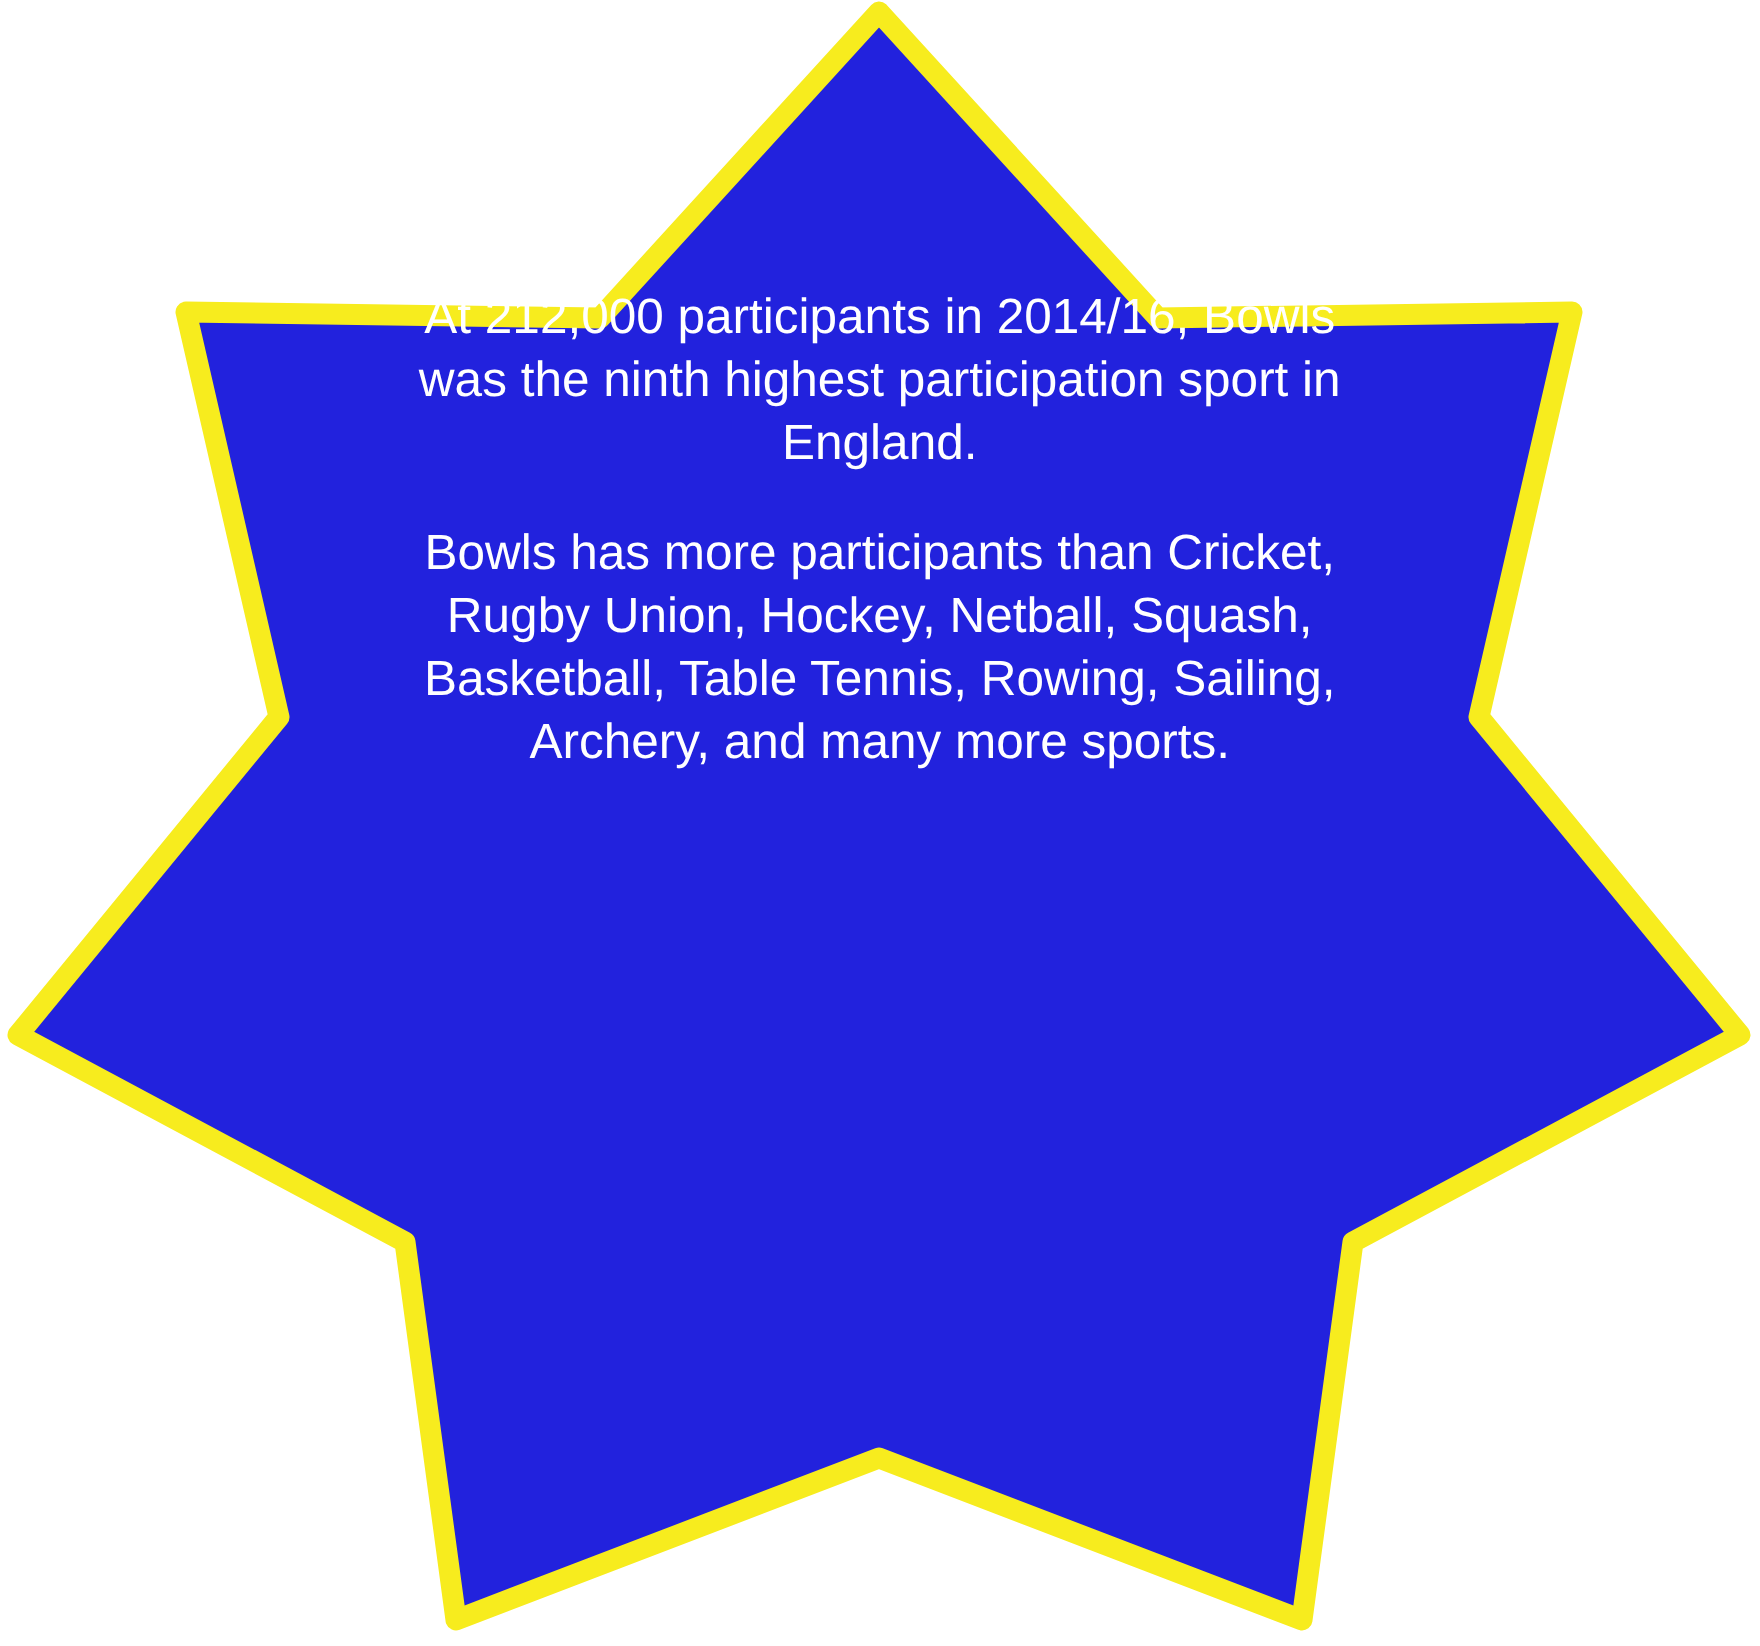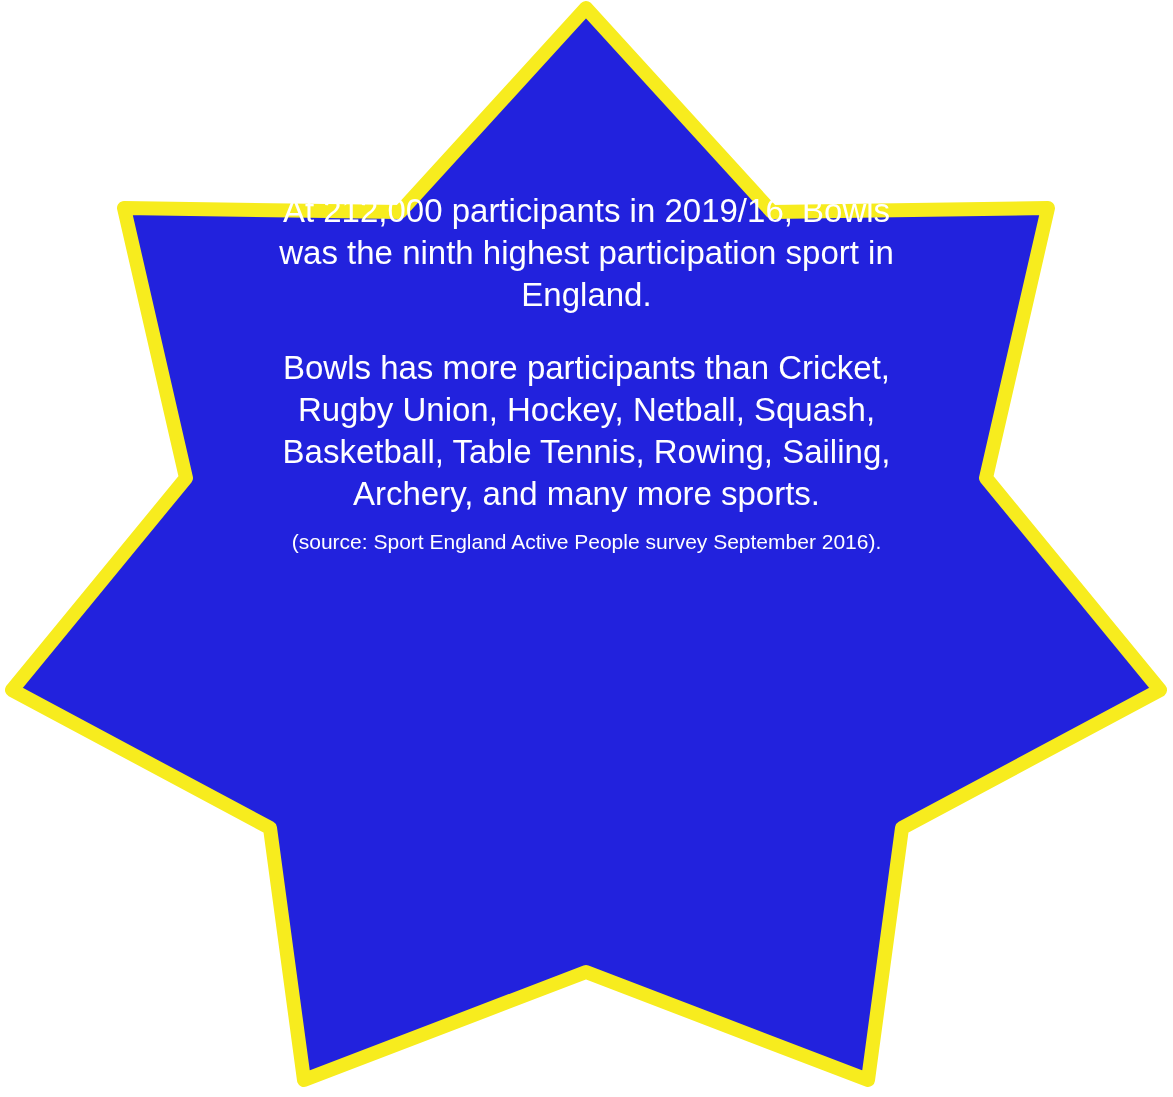--- a/index.html
+++ b/index.html
@@ -77,18 +77,17 @@
 
 <div class="canvas">
 
   <div class="star-wrap">
     <svg class="star-svg" viewBox="0 0 1173 1097" xmlns="http://www.w3.org/2000/svg">
       <polygon points="586,8 772,212 1048,208 986,478 1160,690 902,828 868,1080 586,972 304,1080 270,828 12,690 186,478 124,208 400,212" fill="#2222dd" stroke="#f7ec1e" stroke-width="14" stroke-linejoin="round"></polygon>
     </svg>
   </div>
 
   <div class="content">
-    <p class="para first">At 212,000 participants in 2019/16, Bowls was the ninth highest participation sport in England.</p>
+    <p class="para first">At 212,000 participants in 2014/16, Bowls was the ninth highest participation sport in England.</p>
     <p class="para second">Bowls has more participants than Cricket, Rugby Union, Hockey, Netball, Squash, Basketball, Table Tennis, Rowing, Sailing, Archery, and many more sports.</p>
-    <p class="source">(source: Sport England Active People survey September 2016).</p>
   </div>
 
 </div>
 
 </body></html>

